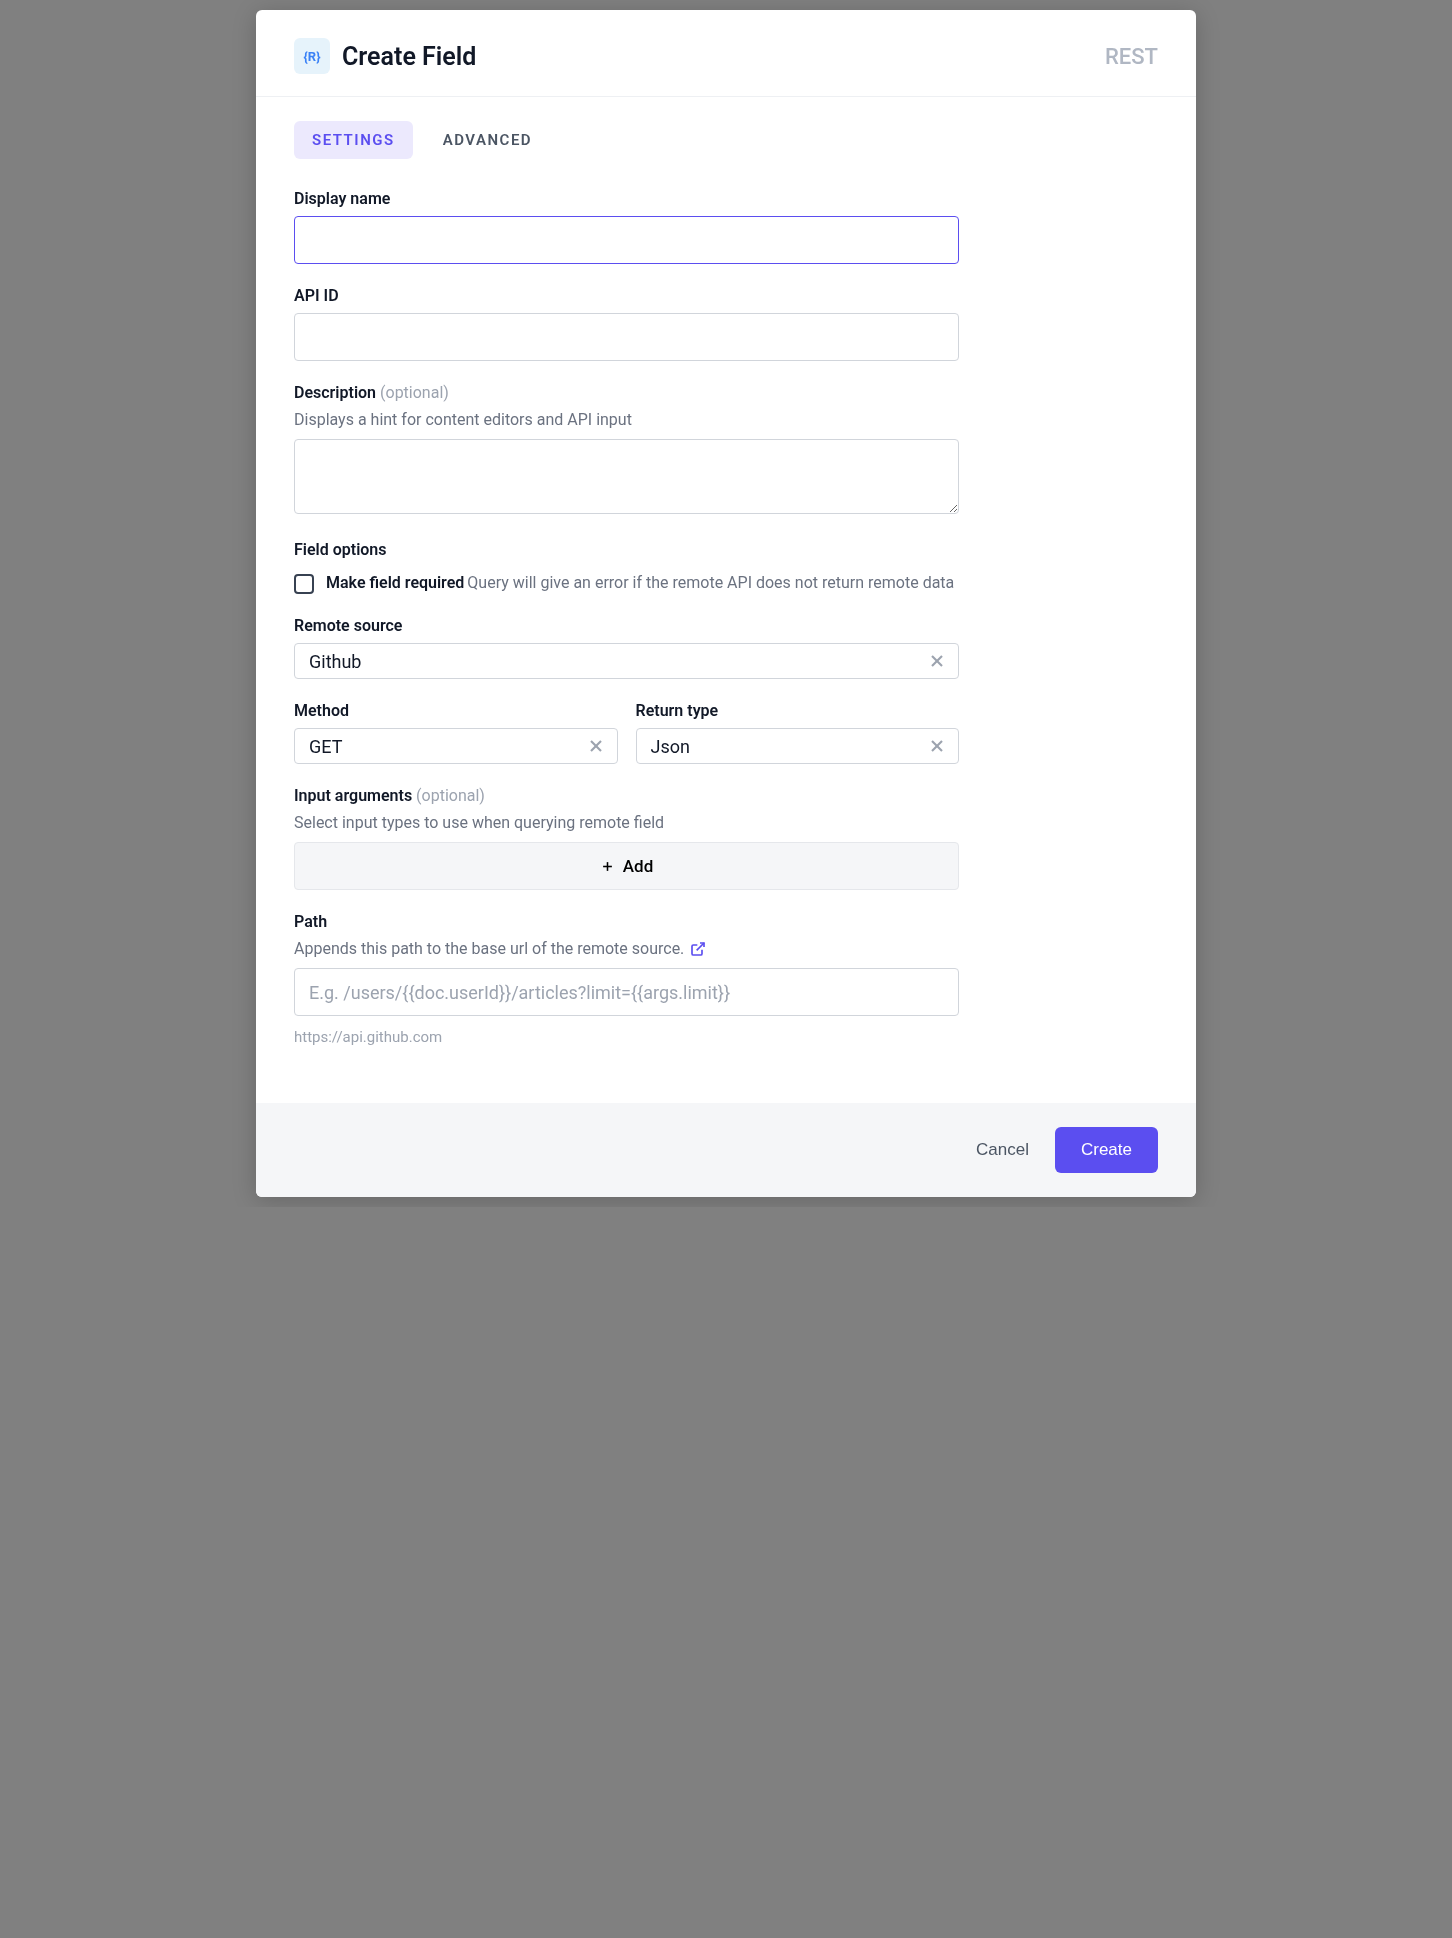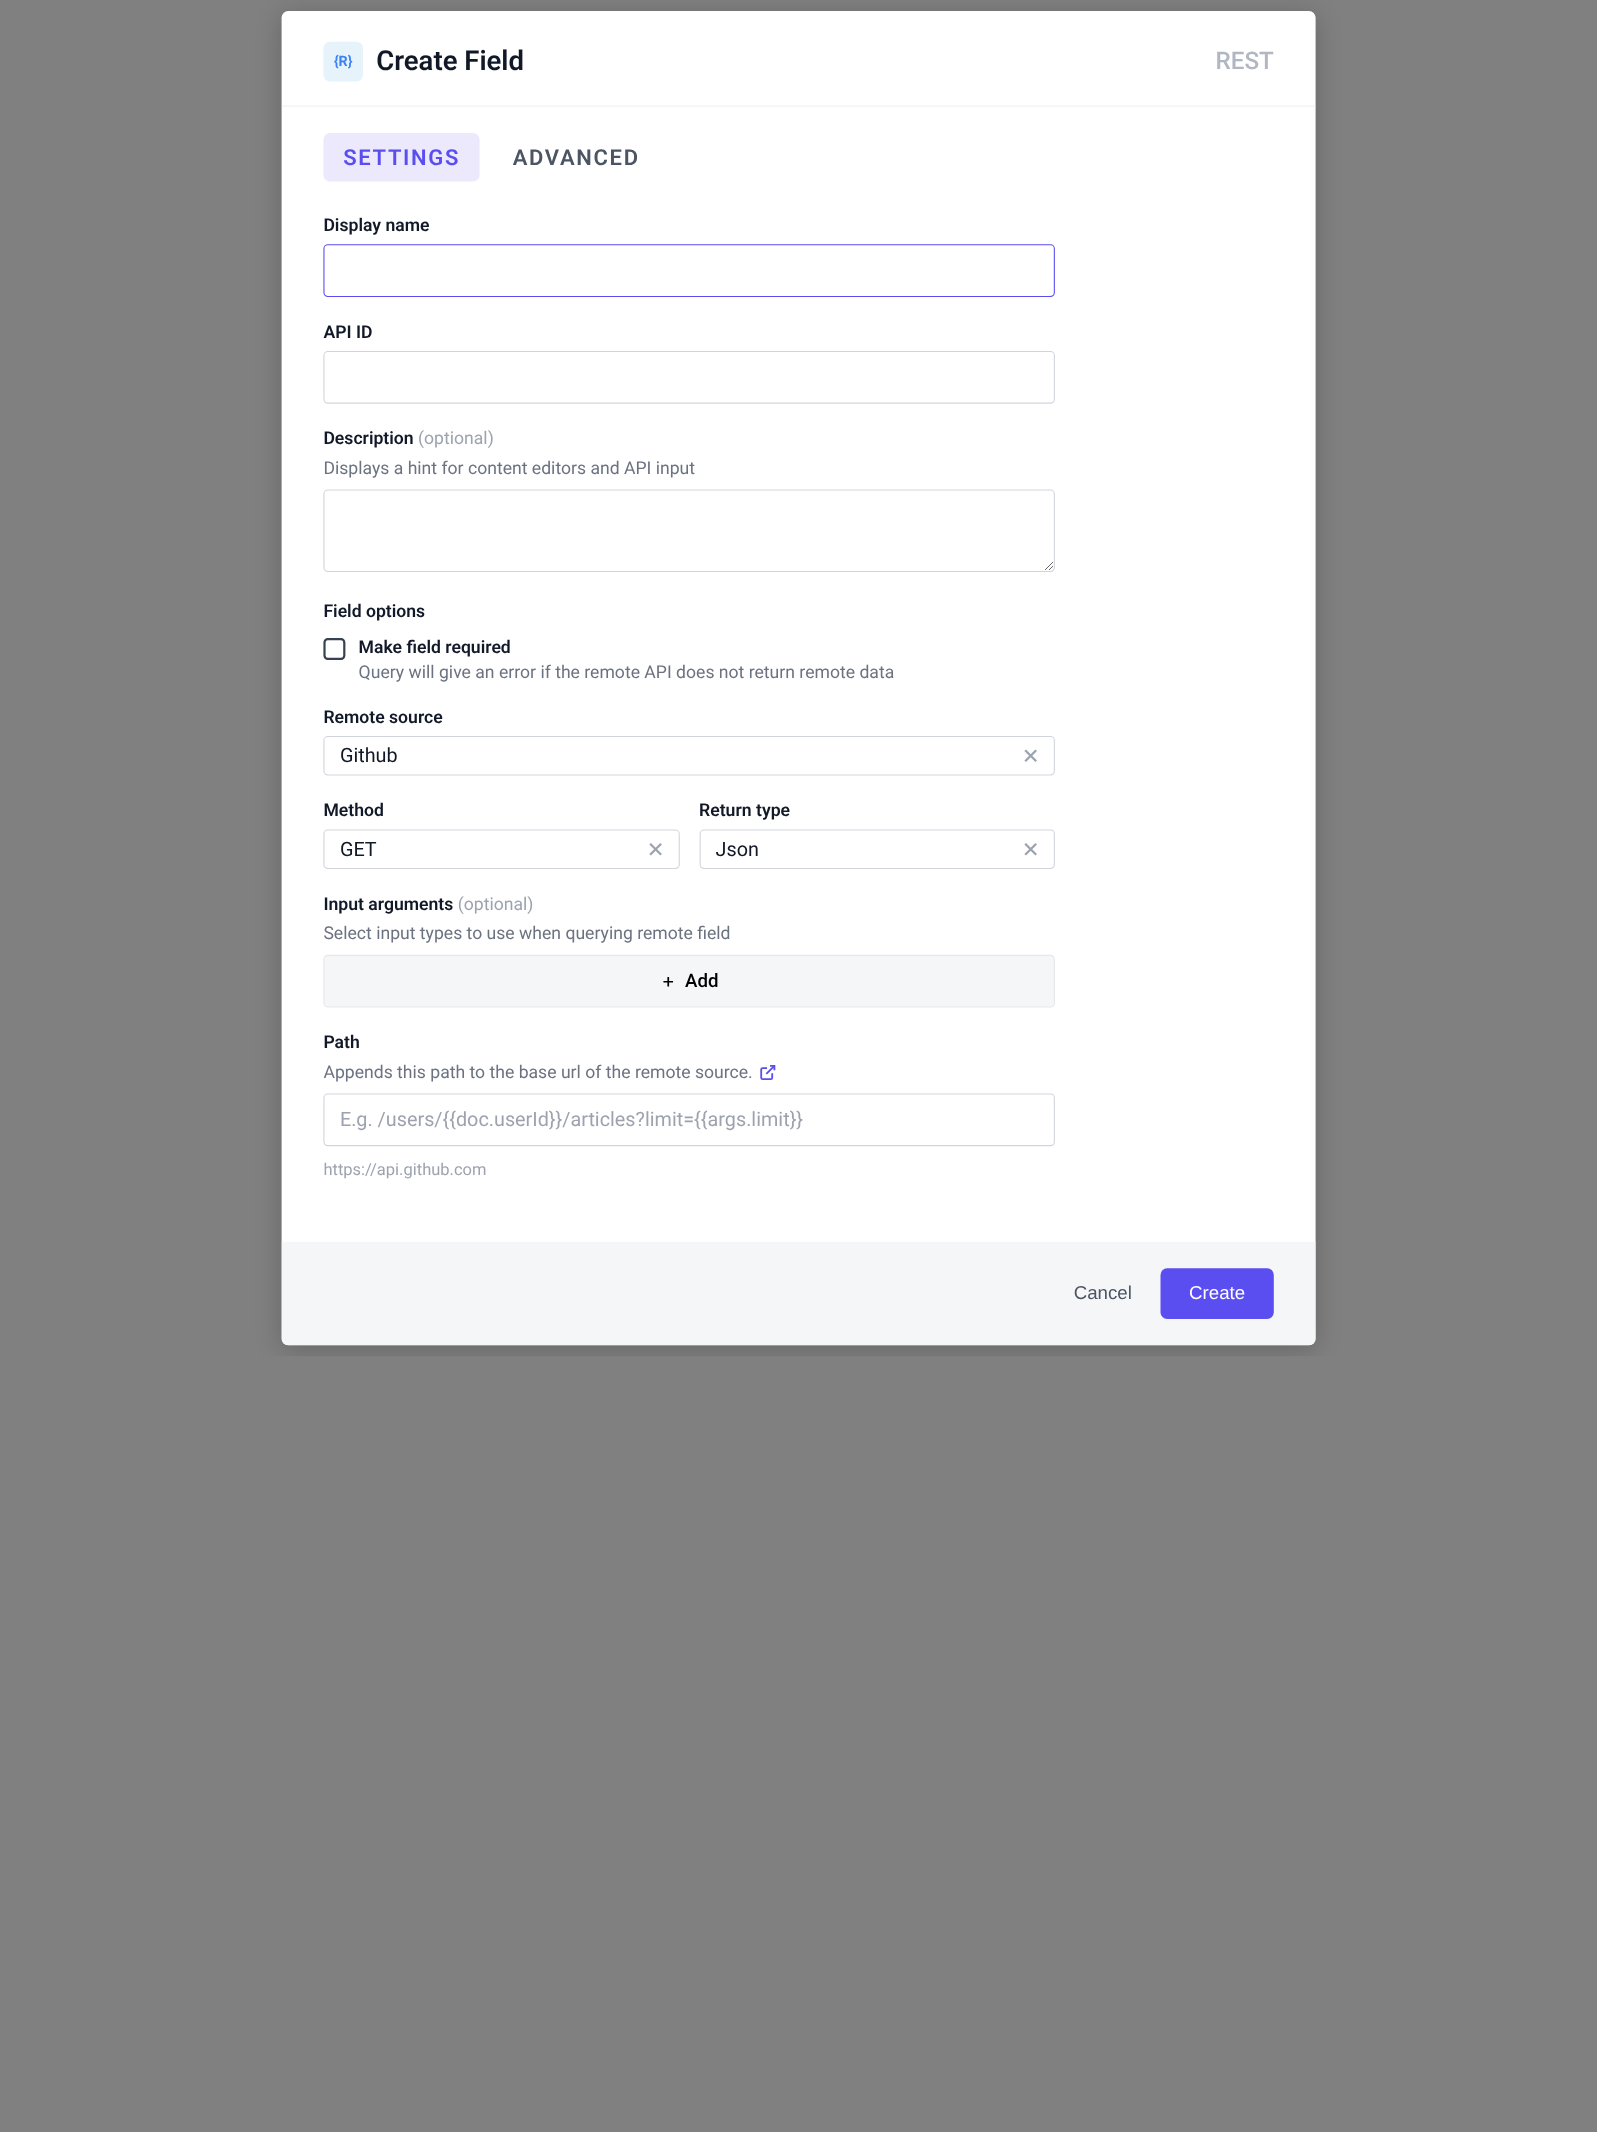--- a/index.html
+++ b/index.html
@@ -58,21 +58,21 @@
     .content {
       padding: 24px 38px 0 38px;
     }
     .tabs {
       display: flex;
       gap: 12px;
       margin-bottom: 30px;
     }
     .tab {
       padding: 10px 18px;
-      font-size: 20px;
+      font-size: 15px;
       font-weight: 600;
       letter-spacing: 1.5px;
       border-radius: 6px;
       cursor: pointer;
       color: #4b5563;
     }
     .tab.active {
       background: #ece9fd;
       color: #5b4ef0;
     }
@@ -140,21 +140,21 @@
       width: 20px;
       height: 20px;
       border: 2px solid #374151;
       border-radius: 4px;
       flex-shrink: 0;
       margin-top: 1px;
       cursor: pointer;
     }
     .checkbox-content {
       display: flex;
-      flex-direction: column;
+      flex-direction: row;
       gap: 3px;
     }
     .checkbox-label {
       font-size: 16px;
       font-weight: 600;
       color: #111827;
     }
     .checkbox-hint {
       font-size: 16px;
       color: #6b7280;

